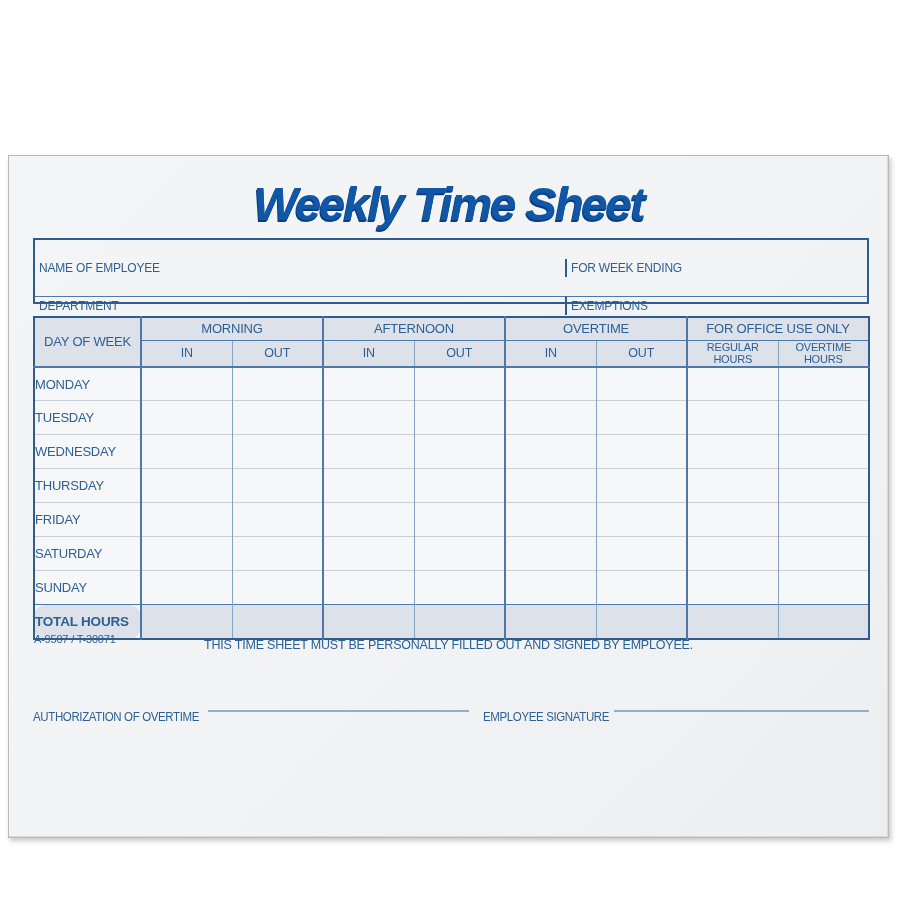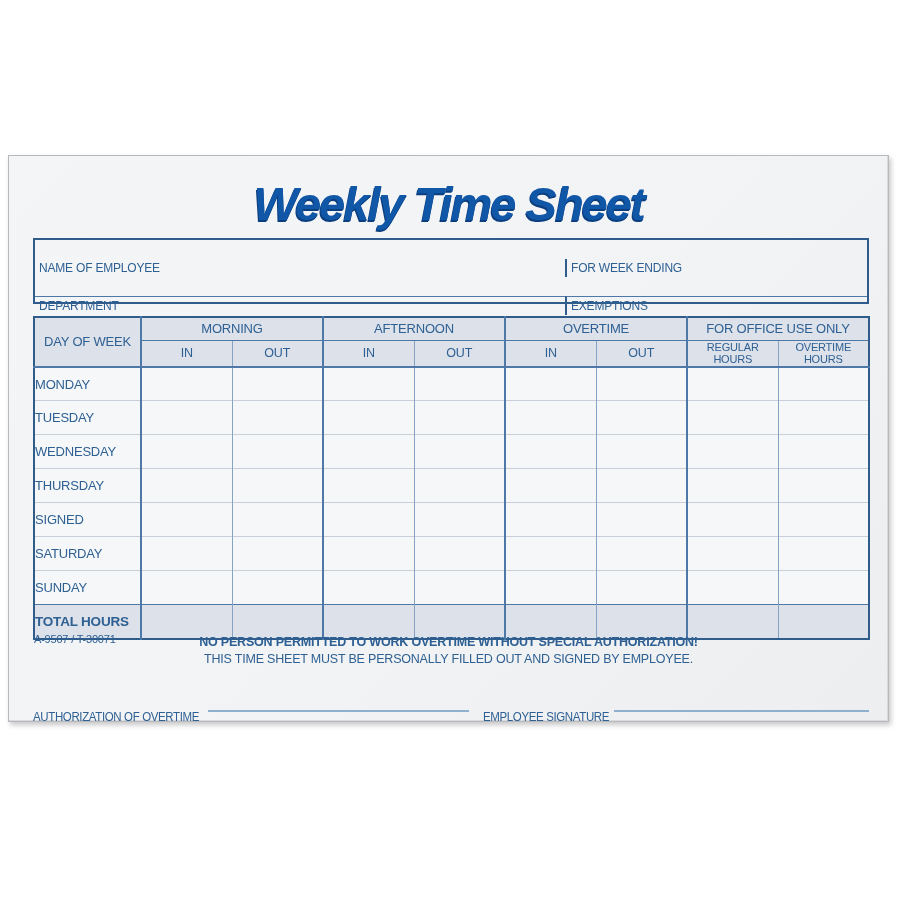--- a/index.html
+++ b/index.html
@@ -15,21 +15,21 @@
     --cellbg:#f6f7f8;
     --sigline:#8fb0cc;
   }
   *{margin:0;padding:0;box-sizing:border-box;}
   html,body{width:900px;height:900px;background:#ffffff;overflow:hidden;
     font-family:"Liberation Sans", sans-serif;}
   .stage{position:relative;width:900px;height:900px;background:#ffffff;}
 
   
   .paper{
-    position:absolute;left:8px;top:155px;width:881px;height:567px;
+    position:absolute;left:8px;top:155px;width:881px;height:683px;
     background:linear-gradient(135deg,#f4f5f6 0%,var(--paper) 55%,#eceef0 100%);
     border:1px solid #b7b9bc;
     box-shadow:2px 3px 5px rgba(0,0,0,.22), inset -1px -1px 0 #d8dadd;
   }
 
   
   .title{
     position:absolute;top:24px;left:0;width:100%;text-align:center;
     font-size:47px;line-height:1;font-weight:bold;font-style:italic;
     letter-spacing:-2px;color:var(--title);
@@ -76,21 +76,21 @@
   }
   th.sub.small{font-size:11px;line-height:1.15;}
   .sec-l{border-left:2px solid var(--mid);}
   .min-l{border-left:1.5px solid var(--minor);}
 
   tbody td{height:34px;}
   tbody tr td{border-top:1px solid var(--rowline);}
   tbody tr:first-child td{border-top:2px solid var(--mid);}
   td.day{
     font-size:13px;letter-spacing:-.2px;text-align:left;padding-left:13px;
-    vertical-align:middle;border-right:2px solid var(--mid);
+    vertical-align:middle;border-right:2px solid var(--mid);border-radius:12px;
   }
   tr.total td{background:var(--fill);border-top:1.5px solid var(--mid);}
   tr.total td.day{font-weight:bold;font-size:13.5px;}
 
   
   .product-code{
     position:absolute;left:25px;top:477px;font-size:11px;letter-spacing:-.2px;
     color:var(--ink);
   }
   .notices{
@@ -210,21 +210,21 @@
           <td class="sec-l"></td>
           <td class="min-l"></td>
           <td class="sec-l"></td>
           <td class="min-l"></td>
           <td class="sec-l"></td>
           <td class="min-l"></td>
           <td class="sec-l"></td>
           <td class="min-l"></td>
         </tr>
         <tr>
-          <td class="day">SIGNED</td>
+          <td class="day">FRIDAY</td>
           <td class="sec-l"></td>
           <td class="min-l"></td>
           <td class="sec-l"></td>
           <td class="min-l"></td>
           <td class="sec-l"></td>
           <td class="min-l"></td>
           <td class="sec-l"></td>
           <td class="min-l"></td>
         </tr>
         <tr>
@@ -259,21 +259,20 @@
           <td class="min-l"></td>
           <td class="sec-l"></td>
           <td class="min-l"></td>
         </tr>
       </tbody>
     </table>
 
     <div class="product-code">A-9507 / T-30071</div>
 
     <div class="notices">
-      <div class="notice-bold">NO PERSON PERMITTED TO WORK OVERTIME WITHOUT SPECIAL AUTHORIZATION!</div>
       <div class="notice-plain">THIS TIME SHEET MUST BE PERSONALLY FILLED OUT AND SIGNED BY EMPLOYEE.</div>
     </div>
 
     <div class="sig-row">
       <div class="sig-group g1">
         <span class="sig-label">AUTHORIZATION OF OVERTIME</span>
         <span class="sig-line"></span>
       </div>
       <div class="sig-group g2">
         <span class="sig-label">EMPLOYEE SIGNATURE</span>

